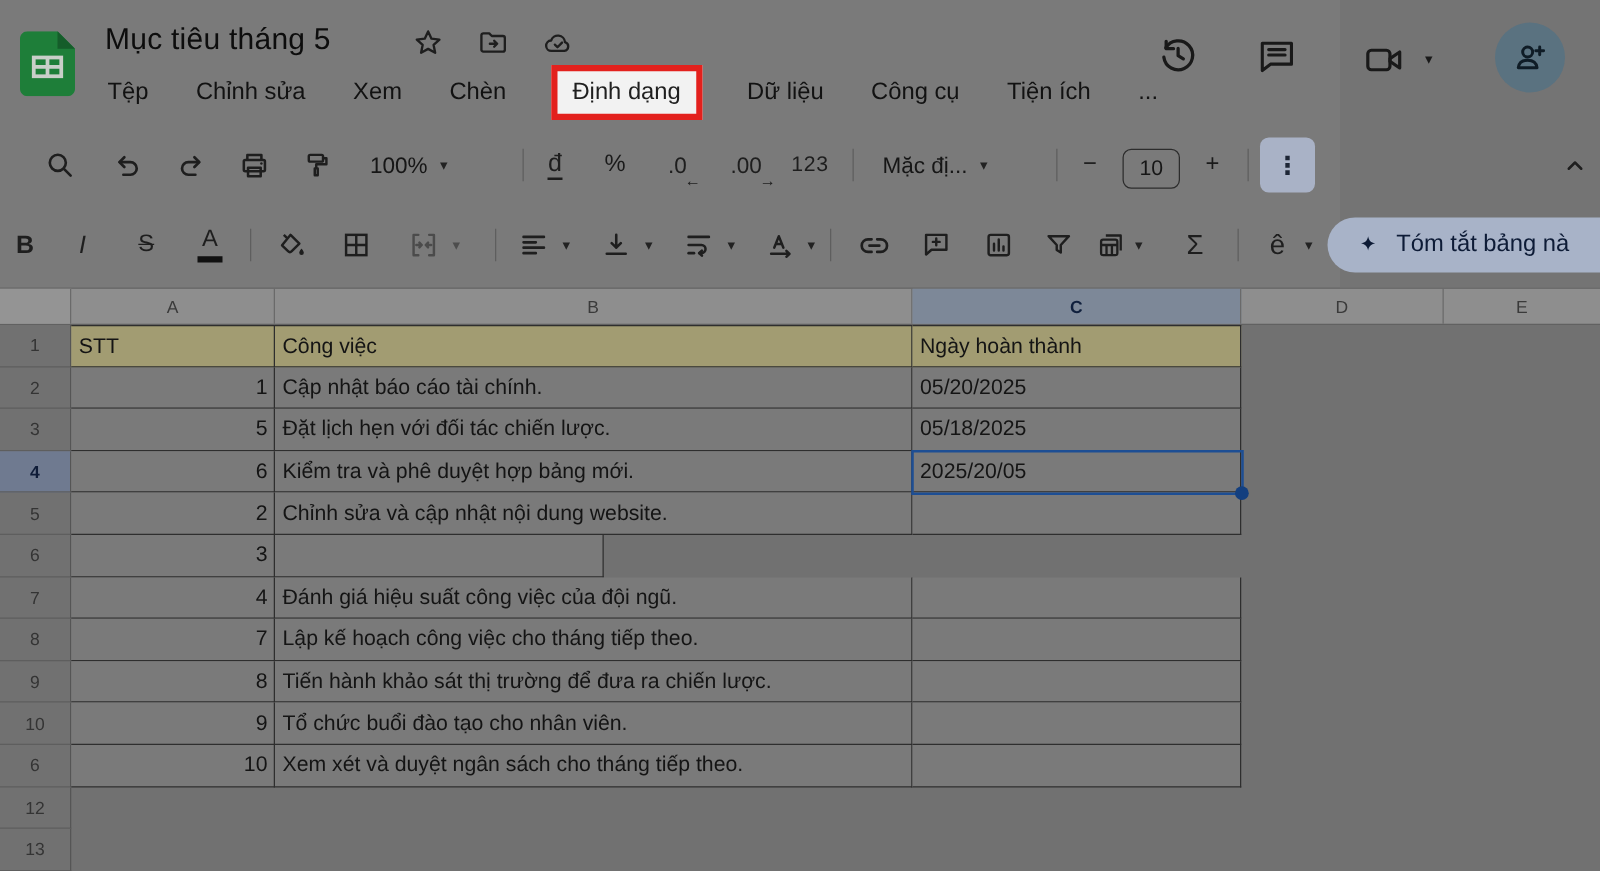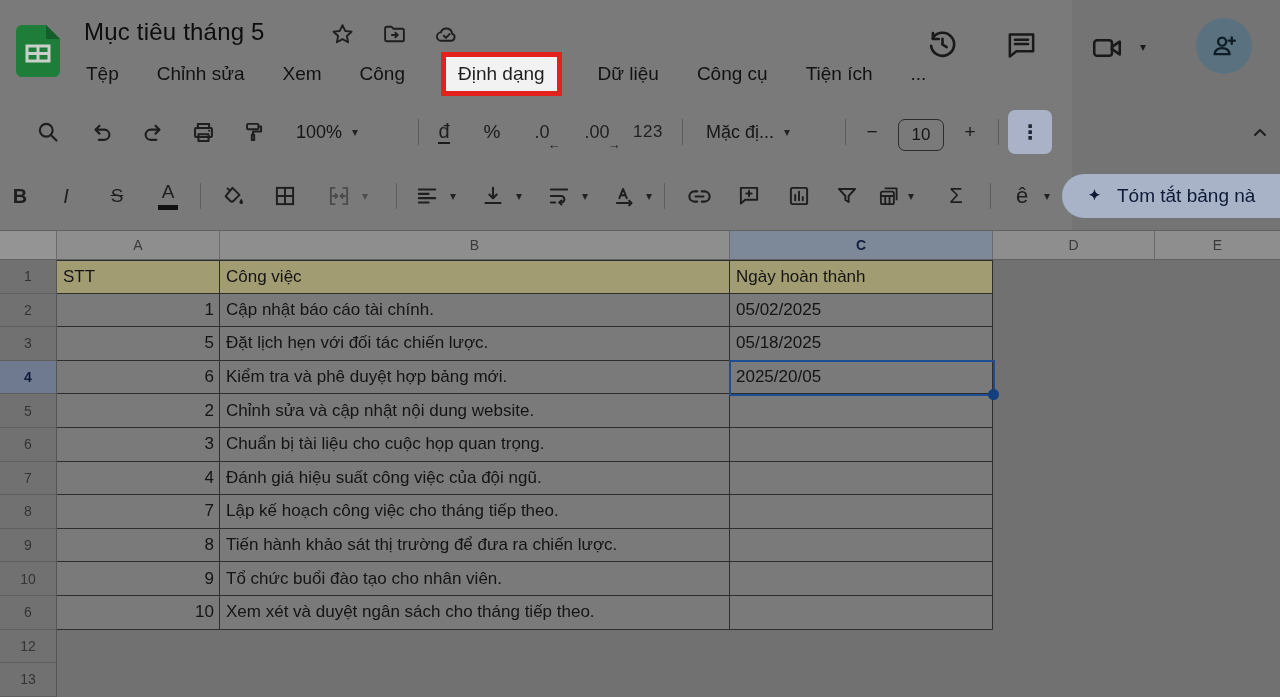--- a/index.html
+++ b/index.html
@@ -109,21 +109,21 @@
             <path d="M7 18a4 4 0 0 1-.4-8A5.5 5.5 0 0 1 17.3 11.2 3.5 3.5 0 0 1 16.8 18z"></path>
             <path d="m9.5 13.2 2 2 3.5-3.6"></path>
           </svg>
         </span>
     </div>
 
     <div class="menubar">
       <span class="menu-item">Tệp</span>
       <span class="menu-item">Chỉnh sửa</span>
       <span class="menu-item">Xem</span>
-      <span class="menu-item">Công</span>
+      <span class="menu-item">Chèn</span>
       <span class="menu-item callout">Định dạng</span>
       <span class="menu-item">Dữ liệu</span>
       <span class="menu-item">Công cụ</span>
       <span class="menu-item">Tiện ích</span>
       <span class="menu-item">...</span>
     </div>
 
     <div class="top-actions">
       <span class="act ic" style="left:24px; top:26px;">
           <svg viewBox="0 0 24 24" width="37" height="37" fill="none" stroke="currentColor" stroke-width="1.7" stroke-linecap="round" stroke-linejoin="round">
@@ -347,21 +347,21 @@
       <div class="rh">1</div>
       <div class="c cA">STT</div>
       <div class="c cB">Công việc</div>
       <div class="c cC">Ngày hoàn thành</div>
     </div>
 
     <div class="r">
       <div class="rh">2</div>
       <div class="c cA">1</div>
       <div class="c cB">Cập nhật báo cáo tài chính.</div>
-      <div class="c cC">05/02/2025</div>
+      <div class="c cC">05/20/2025</div>
     </div>
 
     <div class="r">
       <div class="rh">3</div>
       <div class="c cA">5</div>
       <div class="c cB">Đặt lịch hẹn với đối tác chiến lược.</div>
       <div class="c cC">05/18/2025</div>
     </div>
 
     <div class="r">
@@ -374,21 +374,20 @@
     <div class="r">
       <div class="rh">5</div>
       <div class="c cA">2</div>
       <div class="c cB">Chỉnh sửa và cập nhật nội dung website.</div>
       <div class="c cC"></div>
     </div>
 
     <div class="r">
       <div class="rh">6</div>
       <div class="c cA">3</div>
-      <div class="c cB">Chuẩn bị tài liệu cho cuộc họp quan trọng.</div>
       <div class="c cC"></div>
     </div>
 
     <div class="r">
       <div class="rh">7</div>
       <div class="c cA">4</div>
       <div class="c cB">Đánh giá hiệu suất công việc của đội ngũ.</div>
       <div class="c cC"></div>
     </div>
 

